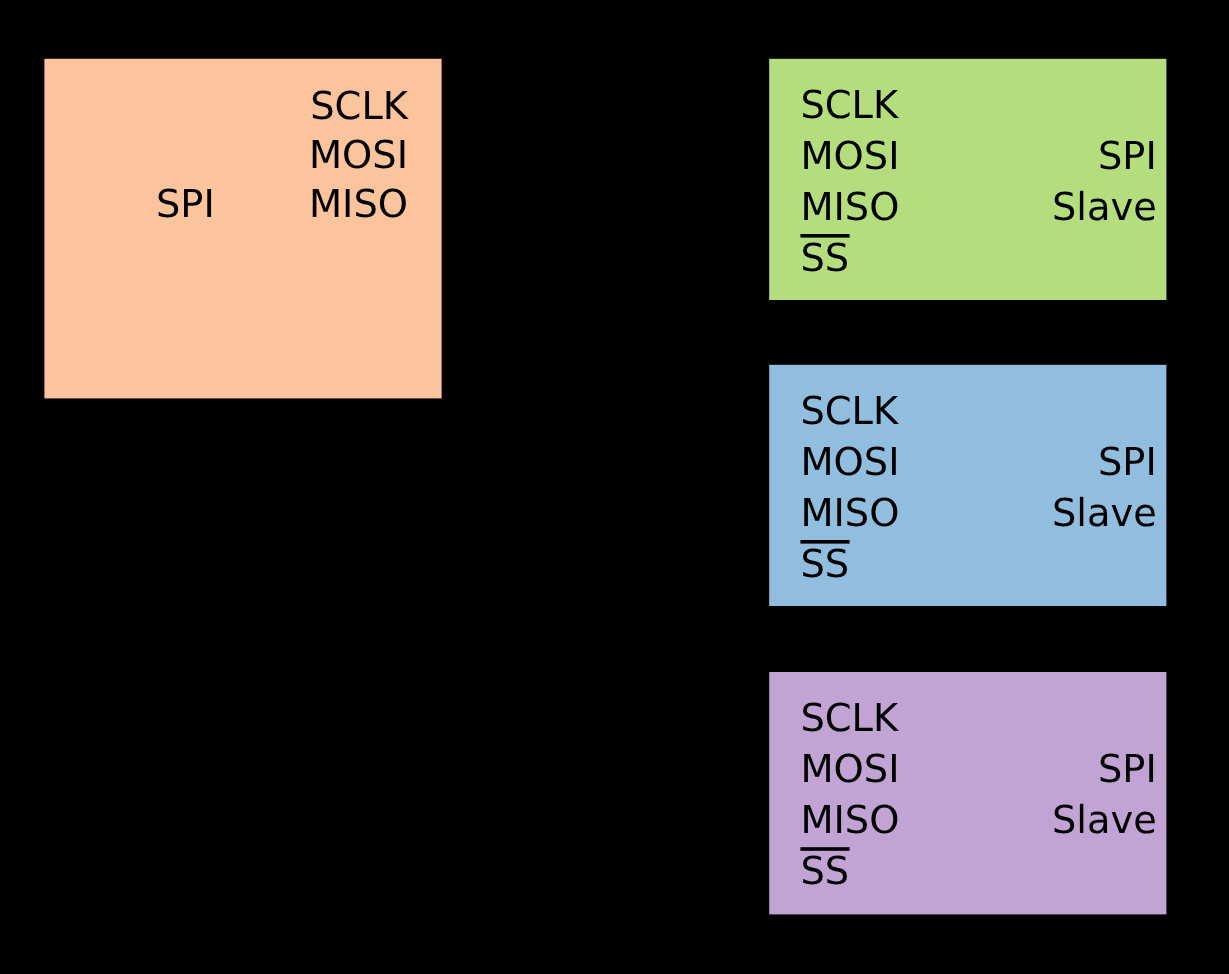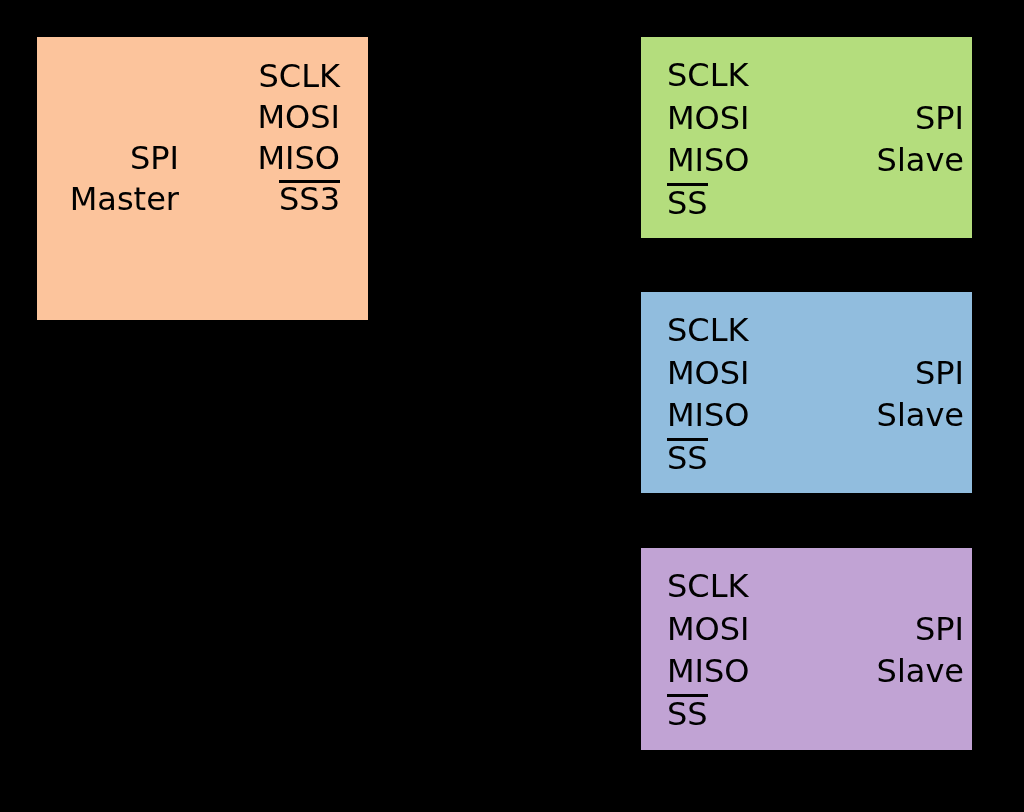--- a/index.html
+++ b/index.html
@@ -12,20 +12,21 @@
     width: 1024px;
     height: 812px;
     background: #000;
     overflow: hidden;
     font-family: "DejaVu Sans", sans-serif;
     color: #000;
   }
   .box {
     position: absolute;
     box-sizing: border-box;
+    margin-top: 12px;
   }
   .box-master   { left: 37px;  top: 37px;  width: 331px; height: 283px; }
   .box-slave-1  { left: 641px; top: 37px;  width: 331px; height: 201px; }
   .box-slave-2  { left: 641px; top: 292px; width: 331px; height: 201px; }
   .box-slave-3  { left: 641px; top: 548px; width: 331px; height: 202px; }
 
   .pins {
     position: absolute;
     font-size: 32px;
     white-space: nowrap;
@@ -78,25 +79,23 @@
 </head>
 <body>
 
 <div class="canvas">
 
   <div class="box box-master" style="background: rgb(252, 196, 156);">
     <div class="pins master-pins">
       <div>SCLK</div>
       <div>MOSI</div>
       <div>MISO</div>
-      <div><span class="ov">SS3</span></div>
     </div>
     <div class="title master-title">
       <div>SPI</div>
-      <div>Master</div>
     </div>
   </div>
 
   <div class="box box-slave-1" style="background: rgb(180, 221, 125);">
     <div class="pins slave-pins">
       <div>SCLK</div>
       <div>MOSI</div>
       <div>MISO</div>
       <div><span class="ov">SS</span></div>
     </div>

